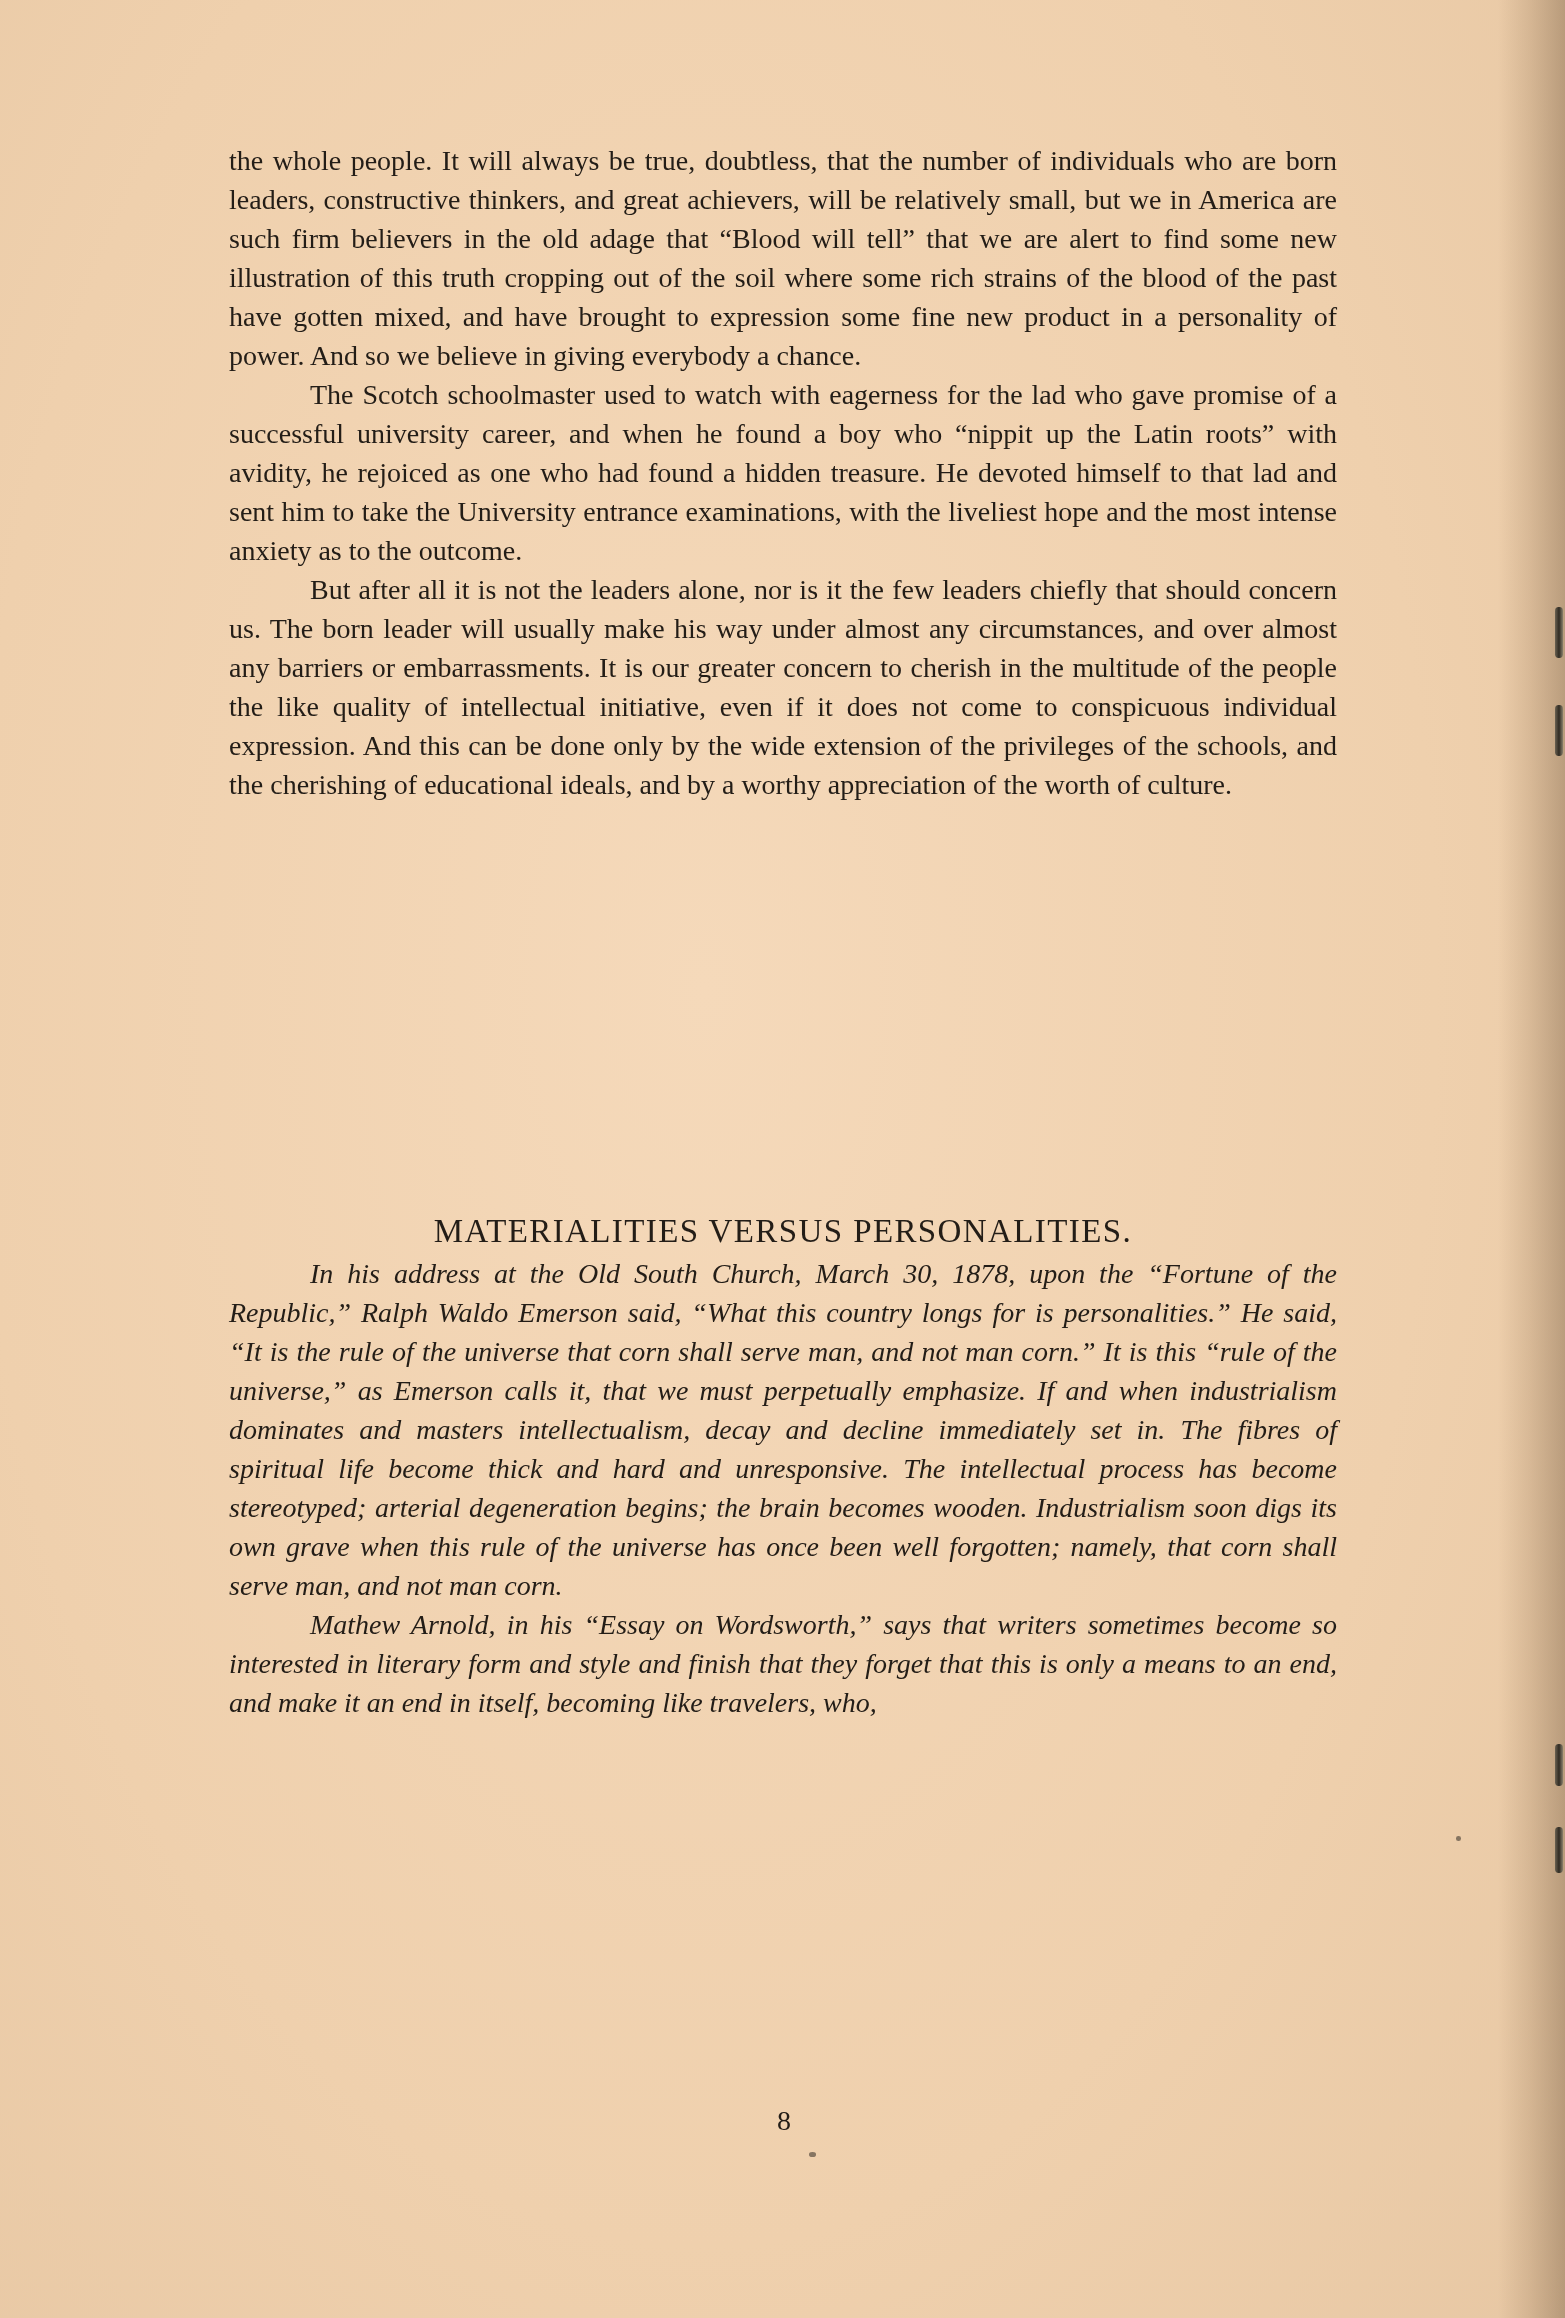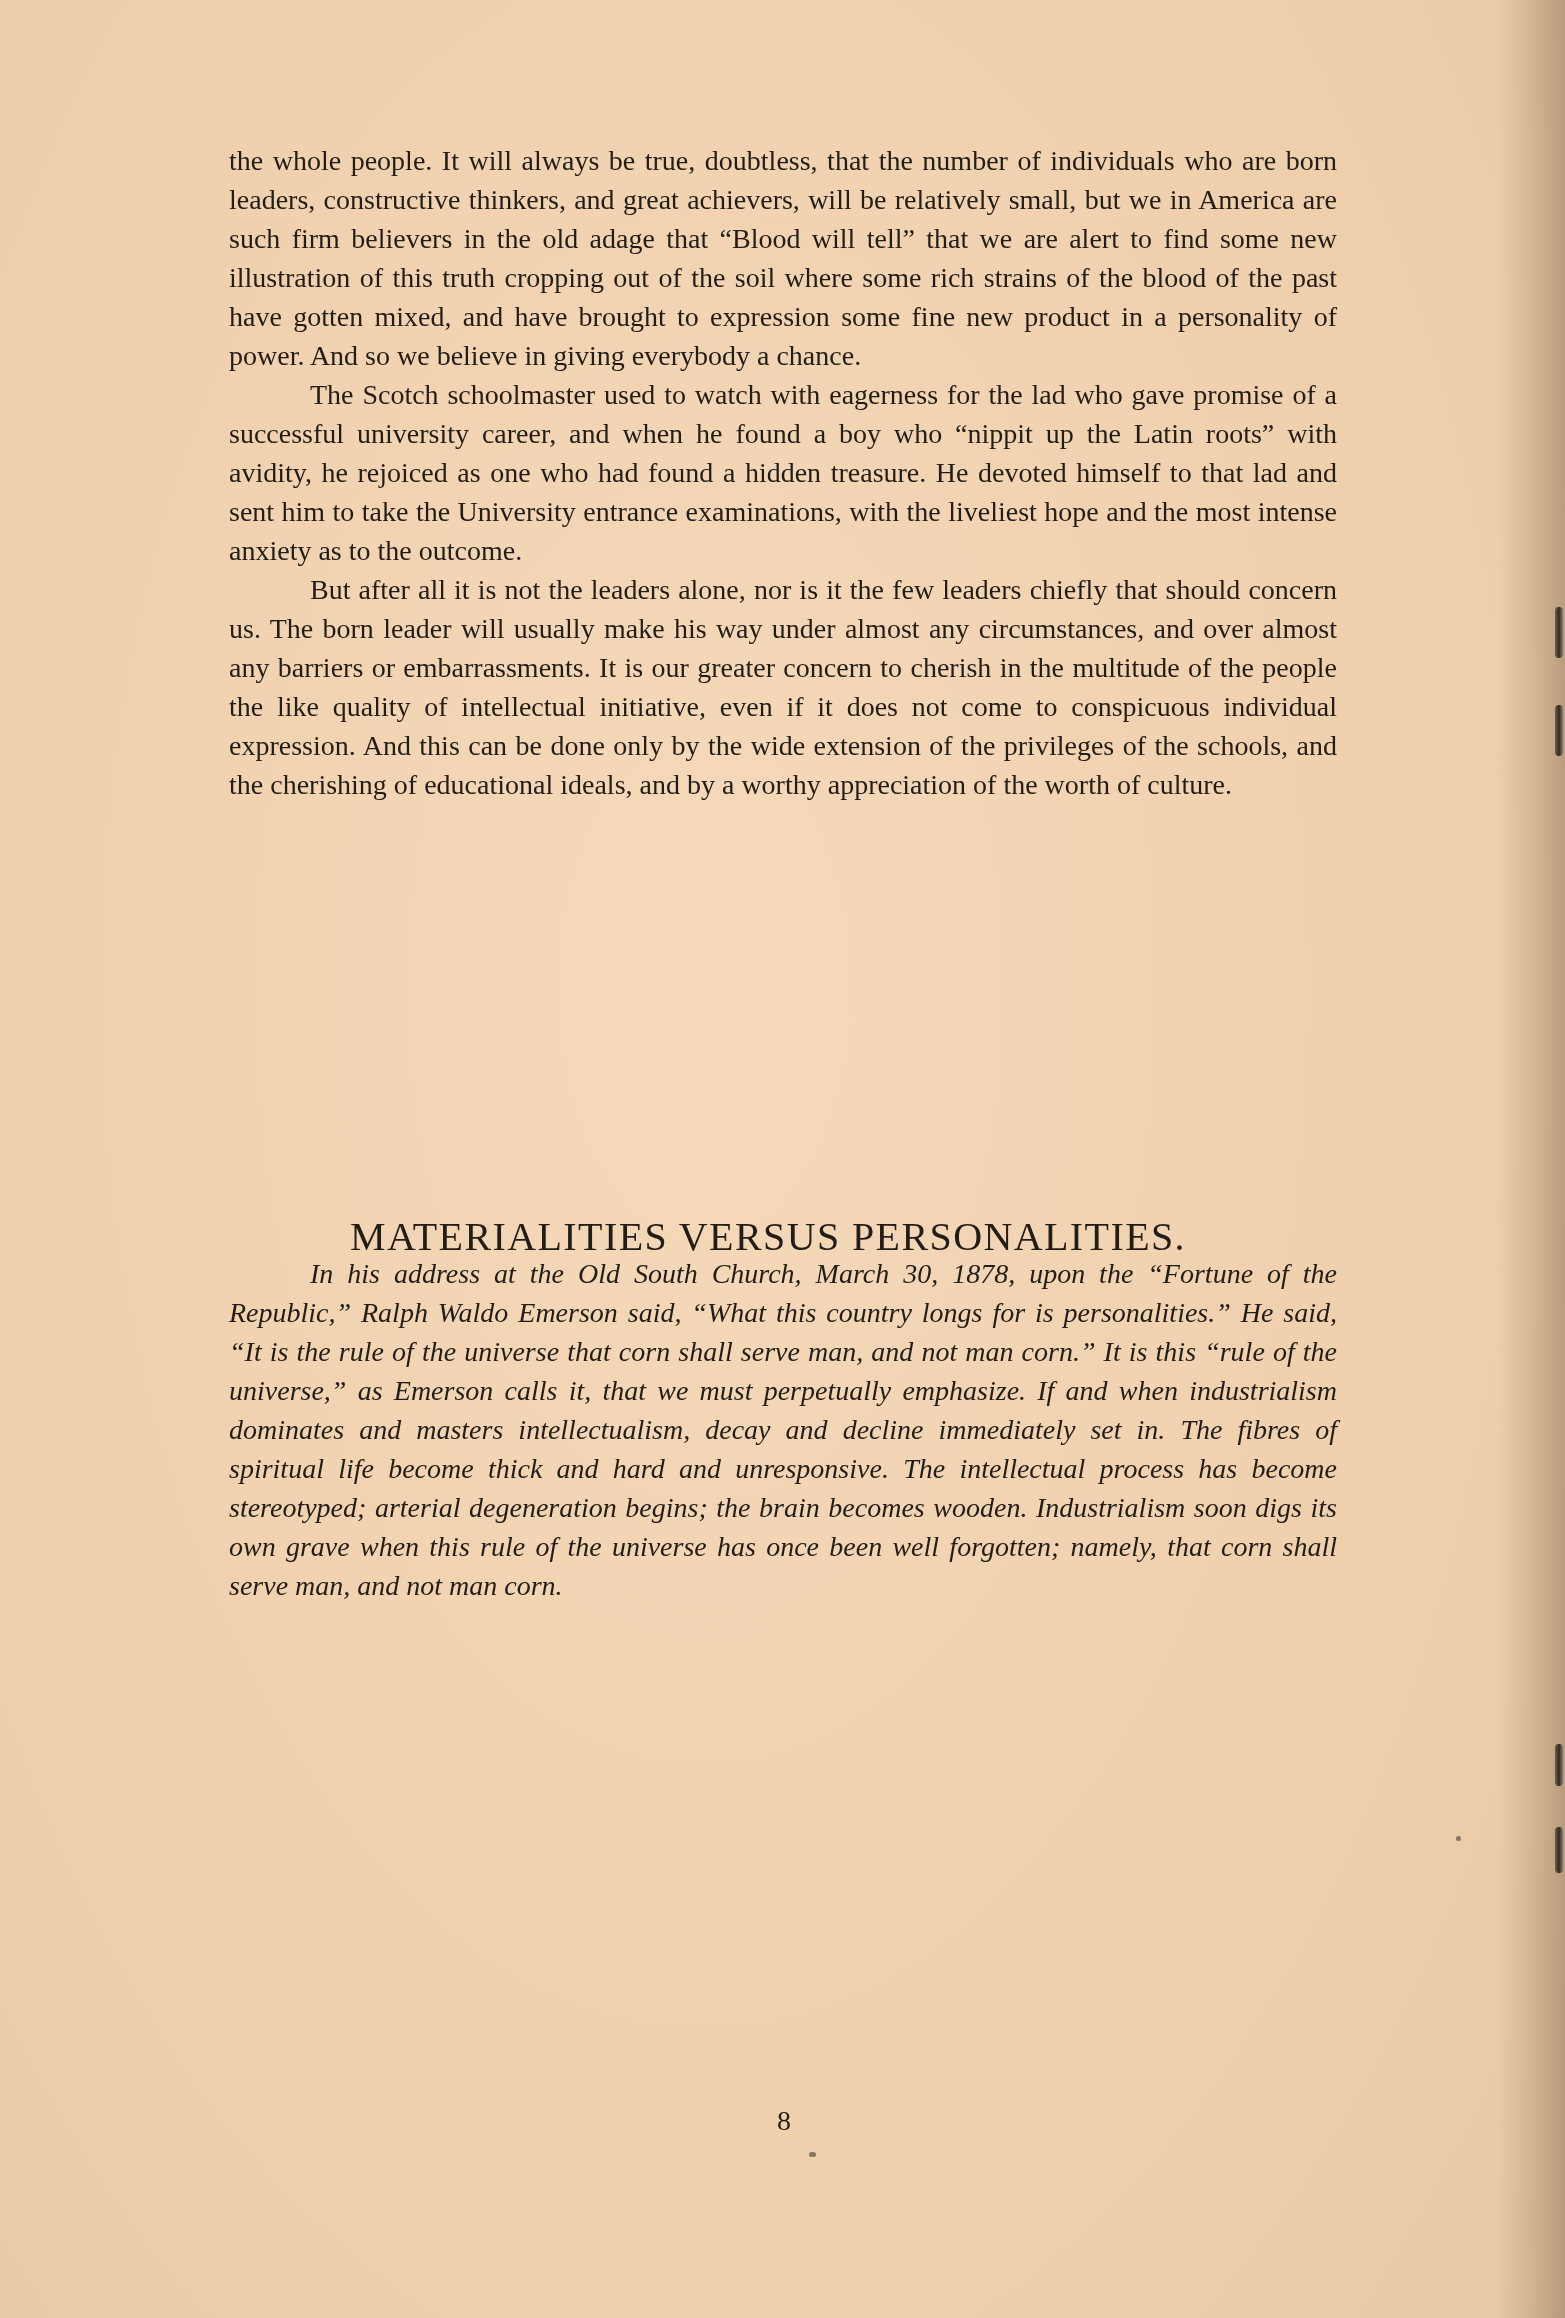--- a/index.html
+++ b/index.html
@@ -41,26 +41,26 @@
       text-align: justify;
     }
     .text-block p {
       margin: 0;
     }
     .indent {
       text-indent: 81px;
     }
     .heading {
       position: absolute;
-      left: 214px;
+      left: 229px;
       width: 1108px;
       top: 1213px;
       text-align: center;
       font-family: "Liberation Serif", "DejaVu Serif", serif;
-      font-size: 40px;
+      font-size: 33px;
       letter-spacing: 1.4px;
       color: #231d17;
       margin: 0;
       font-weight: normal;
     }
     .page-number {
       position: absolute;
       left: 770px;
       top: 2105px;
       width: 28px;
@@ -92,17 +92,18 @@
   <div class="text-block" style="top:141px;">
     <p>the whole people.  It will always be true, doubtless, that the number of individuals who are born leaders, constructive thinkers, and great achievers, will be relatively small, but we in America are such firm believers in the old adage that “Blood will tell” that we are alert to find some new illustration of this truth cropping out of the soil where some rich strains of the blood of the past have gotten mixed, and have brought to expression some fine new product in a personality of power. And so we believe in giving everybody a chance.</p>
     <p class="indent">The Scotch schoolmaster used to watch with eagerness for the lad who gave promise of a successful university career, and when he found a boy who “nippit up the Latin roots” with avidity, he rejoiced as one who had found a hidden treasure. He devoted himself to that lad and sent him to take the University entrance examinations, with the liveliest hope and the most intense anxiety as to the outcome.</p>
     <p class="indent">But after all it is not the leaders alone, nor is it the few leaders chiefly that should concern us.  The born leader will usually make his way under almost any circumstances, and over almost any barriers or embarrassments.  It is our greater concern to cherish in the multitude of the people the like quality of intellectual initiative, even if it does not come to conspicuous individual expression.  And this can be done only by the wide extension of the privileges of the schools, and the cherishing of educational ideals, and by a worthy appreciation of the worth of culture.</p>
   </div>
 
   <h2 class="heading">MATERIALITIES VERSUS PERSONALITIES.</h2>
 
   <div class="text-block" style="top:1254px;font-style:italic;">
     <p class="indent">In his address at the Old South Church, March 30, 1878, upon the “Fortune of the Republic,” Ralph Waldo Emerson said, “What this country longs for is personalities.”  He said, “It is the rule of the universe that corn shall serve man, and not man corn.”  It is this “rule of the universe,” as Emerson calls it, that we must perpetually emphasize.  If and when industrialism dominates and masters intellectualism, decay and decline immediately set in.  The fibres of spiritual life become thick and hard and unresponsive.  The intellectual process has become stereotyped; arterial degeneration begins; the brain becomes wooden.  Industrialism soon digs its own grave when this rule of the universe has once been well forgotten; namely, that corn shall serve man, and not man corn.</p>
+    <p class="indent">Mathew Arnold, in his “Essay on Wordsworth,” says that writers sometimes become so interested in literary form and style and finish that they forget that this is only a means to an end, and make it an end in itself, becoming like travelers, who,</p>
   </div>
 
   <div class="page-number">8</div>
 </div>
 
 
 </body></html>

